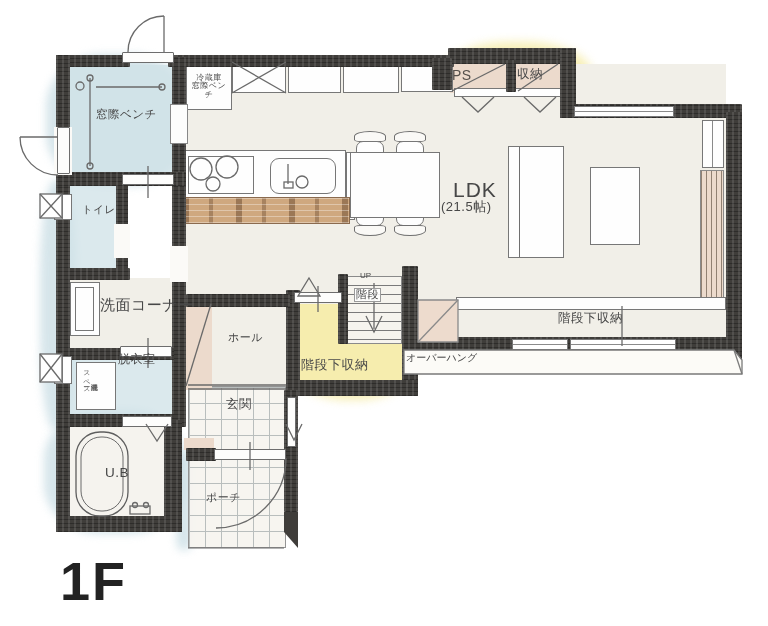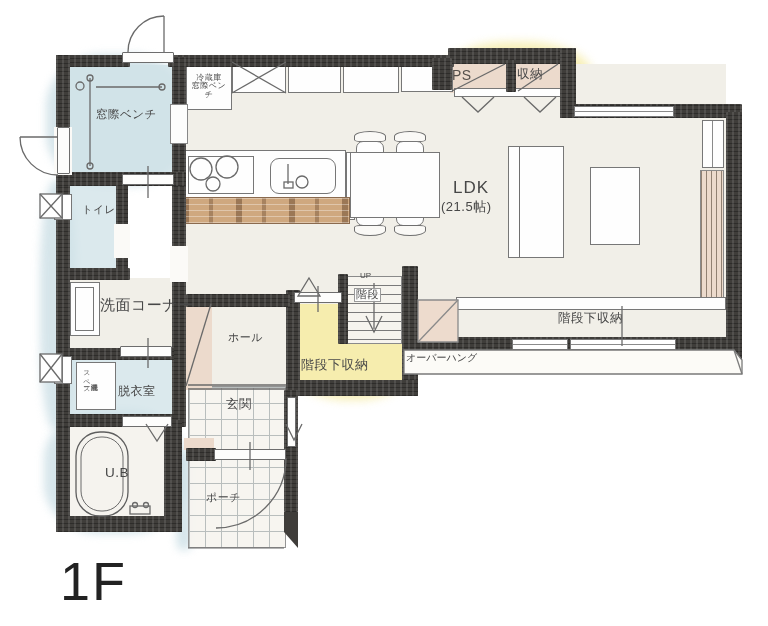--- a/index.html
+++ b/index.html
@@ -46,21 +46,21 @@
     position:absolute;background:
       repeating-linear-gradient(90deg, rgba(70,55,40,.55) 0 1px, transparent 1px 5px),var(--closet_pink,#e9d6c6);
     border:1px solid #8a8a8a;box-sizing:border-box;
   }
   .treads{
     position:absolute;background:
       repeating-linear-gradient(180deg, transparent 0 8px, #7a7a7a 8px 9px),#f6f4ee;
     border:1px solid #8a8a8a;box-sizing:border-box;
   }
   .chairback{position:absolute;border:1.3px solid #6f6f6f;background:#faf9f6;box-sizing:border-box;}
-  .bigF{position:absolute;font-weight:400;color:#222;letter-spacing:2px;}
+  .bigF{position:absolute;font-weight:700;color:#222;letter-spacing:2px;}
   svg.overlay{position:absolute;left:0;top:0;pointer-events:none;}
 </style>
 </head>
 <body>
 
 <div class="blob" style="left:46px;top:54px;width:142px;height:132px;"></div>
 <div class="blob" style="left:40px;top:180px;width:36px;height:250px;"></div>
 <div class="blob" style="left:44px;top:410px;width:142px;height:124px;"></div>
 <div class="blob" style="left:176px;top:452px;width:16px;height:98px;border-radius:20%;"></div>
 <div class="yblob" style="left:442px;top:42px;width:150px;height:72px;"></div>
@@ -242,25 +242,25 @@
   <line x1="318" y1="286" x2="318" y2="312"></line>
     <line x1="622" y1="306" x2="622" y2="346"></line>
   <line x1="148" y1="166" x2="148" y2="198"></line>
 </svg>
 
 <div class="lbl pre" style="left:190px;top:74px;width:38px;font-size:8px;">冷蔵庫
 窓際ベンチ</div>
 <div class="lbl" style="left:96px;top:108px;font-size:11.5px;">窓際ベンチ</div>
 <div class="lbl" style="left:452px;top:68px;font-size:14px;color:#55504c;">PS</div>
 <div class="lbl" style="left:517px;top:68px;font-size:12.5px;">収納</div>
-<div class="lbl" style="left:453px;top:179px;font-size:17px;letter-spacing:1px;">LDK</div>
+<div class="lbl" style="left:453px;top:179px;font-size:21px;letter-spacing:1px;">LDK</div>
 <div class="lbl" style="left:441px;top:200px;font-size:13px;">(21.5帖)</div>
 <div class="lbl" style="left:82px;top:204px;font-size:10.5px;">トイレ</div>
 <div class="lbl" style="left:100px;top:297px;font-size:15px;">洗面コーナー</div>
-<div class="lbl" style="left:118px;top:385px;font-size:12px;">脱衣室</div>
+<div class="lbl" style="left:118px;top:353px;font-size:12px;">脱衣室</div>
 <div class="lbl" style="left:105px;top:466px;font-size:13.5px;">U.B</div>
 <div class="lbl" style="left:228px;top:332px;font-size:11px;">ホール</div>
 <div class="lbl" style="left:226px;top:398px;font-size:12.5px;">玄関</div>
 <div class="lbl" style="left:206px;top:492px;font-size:11px;">ポーチ</div>
 <div class="lbl" style="left:360px;top:272px;font-size:8px;letter-spacing:0;">UP</div>
 <div class="lbl" style="left:354px;top:288px;font-size:11px;background:rgba(255,255,255,.88);padding:0 1px;border:.5px solid #9a9a9a;">階段</div>
 <div class="lbl" style="left:301px;top:358px;font-size:13px;">階段下収納</div>
 <div class="lbl" style="left:558px;top:312px;font-size:12.5px;">階段下収納</div>
 <div class="lbl" style="left:406px;top:353px;font-size:10px;letter-spacing:0;">オーバーハング</div>
 <div class="bigF" style="left:60px;top:550px;font-size:54px;">1F</div>

